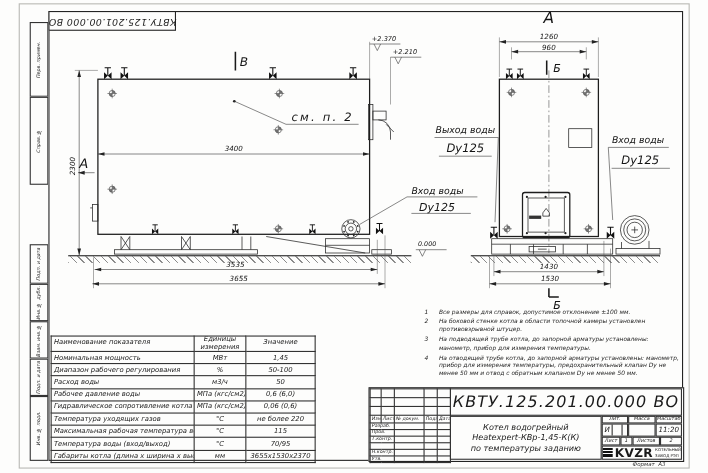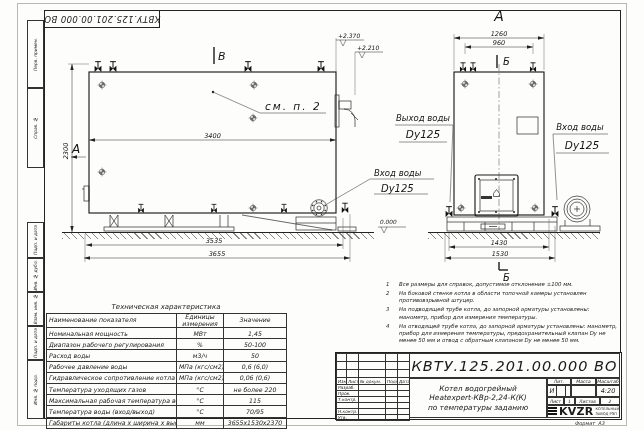--- a/index.html
+++ b/index.html
@@ -400,21 +400,20 @@
         <span class="note-num">3</span>
         <span class="note-text">На подводящей трубе котла, до запорной арматуры установлены: манометр, прибор для измерения температуры.</span>
       </div>
     <div class="note-row">
         <span class="note-num">4</span>
         <span class="note-text">На отводящей трубе котла, до запорной арматуры установлены: манометр, прибор для измерения температуры, предохранительный клапан Dу не менее 50 мм и отвод с обратным клапаном Dу не менее 50 мм.</span>
       </div>
   </div>
 
   <div class="abs" style="left:46px;top:303px;width:240px;">
-    <div class="spec-title">Техническая характеристика</div>
     <table class="spec" style="margin-top:2px;">
       <colgroup>
           <col style="width:130px">
           <col style="width:47px">
           <col style="width:63px">
         </colgroup>
       <tbody>
           <tr class="hd">
         <td style="text-align:left;">Наименование показателя</td>
         <td>Единицы измерения</td>
@@ -543,34 +542,34 @@
             <td></td>
             <td></td>
           </tr>
     </tbody>
       </table>
 
     <div class="tcell docnum" style="left:73px;top:0;width:211px;height:25px;">КВТУ.125.201.00.000 ВО</div>
     <div class="tcell" style="left:73px;top:25px;width:138px;height:40px;">
       <div class="desc">
         <div>Котел водогрейный</div>
-        <div>Heatexpert-КВр-2,24-К(К)</div>
+        <div>Heatexpert-КВр-1,45-К(К)</div>
         <div>по температуры заданию</div>
       </div>
     </div>
     <div class="tcell small-lb" style="left:211px;top:25px;width:24px;height:7px;">Лит.</div>
     <div class="tcell small-lb" style="left:235px;top:25px;width:25px;height:7px;">Масса</div>
     <div class="tcell small-lb" style="left:260px;top:25px;width:24px;height:7px;">Масштаб</div>
     <div class="tcell" style="left:211px;top:32px;width:24px;height:12px;justify-content:flex-start;">
       <span style="width:8px;text-align:center;font-size:6.5px;">И</span>
       <span style="display:block;width:0;height:12px;border-left:.7px solid #333;"></span>
       <span style="display:block;width:8px;height:12px;border-right:.7px solid #333;"></span>
     </div>
     <div class="tcell" style="left:235px;top:32px;width:25px;height:12px;"></div>
-    <div class="tcell" style="left:260px;top:32px;width:24px;height:12px;font-size:6.5px;">4:20</div>
+    <div class="tcell" style="left:260px;top:32px;width:24px;height:12px;font-size:6.5px;">11:20</div>
     <div class="tcell small-lb" style="left:211px;top:44px;width:17px;height:8px;">Лист</div>
     <div class="tcell small-lb" style="left:228px;top:44px;width:11px;height:8px;">1</div>
     <div class="tcell small-lb" style="left:239px;top:44px;width:25px;height:8px;">Листов</div>
     <div class="tcell small-lb" style="left:264px;top:44px;width:20px;height:8px;">2</div>
     <div class="tcell" style="left:211px;top:52px;width:73px;height:13px;">
       <div class="logo-row">
         <span class="logo-mark"></span>
         <span class="logo-word">KVZR</span>
         <span class="logo-co">
           <div>КОТЕЛЬНЫЙ</div>

